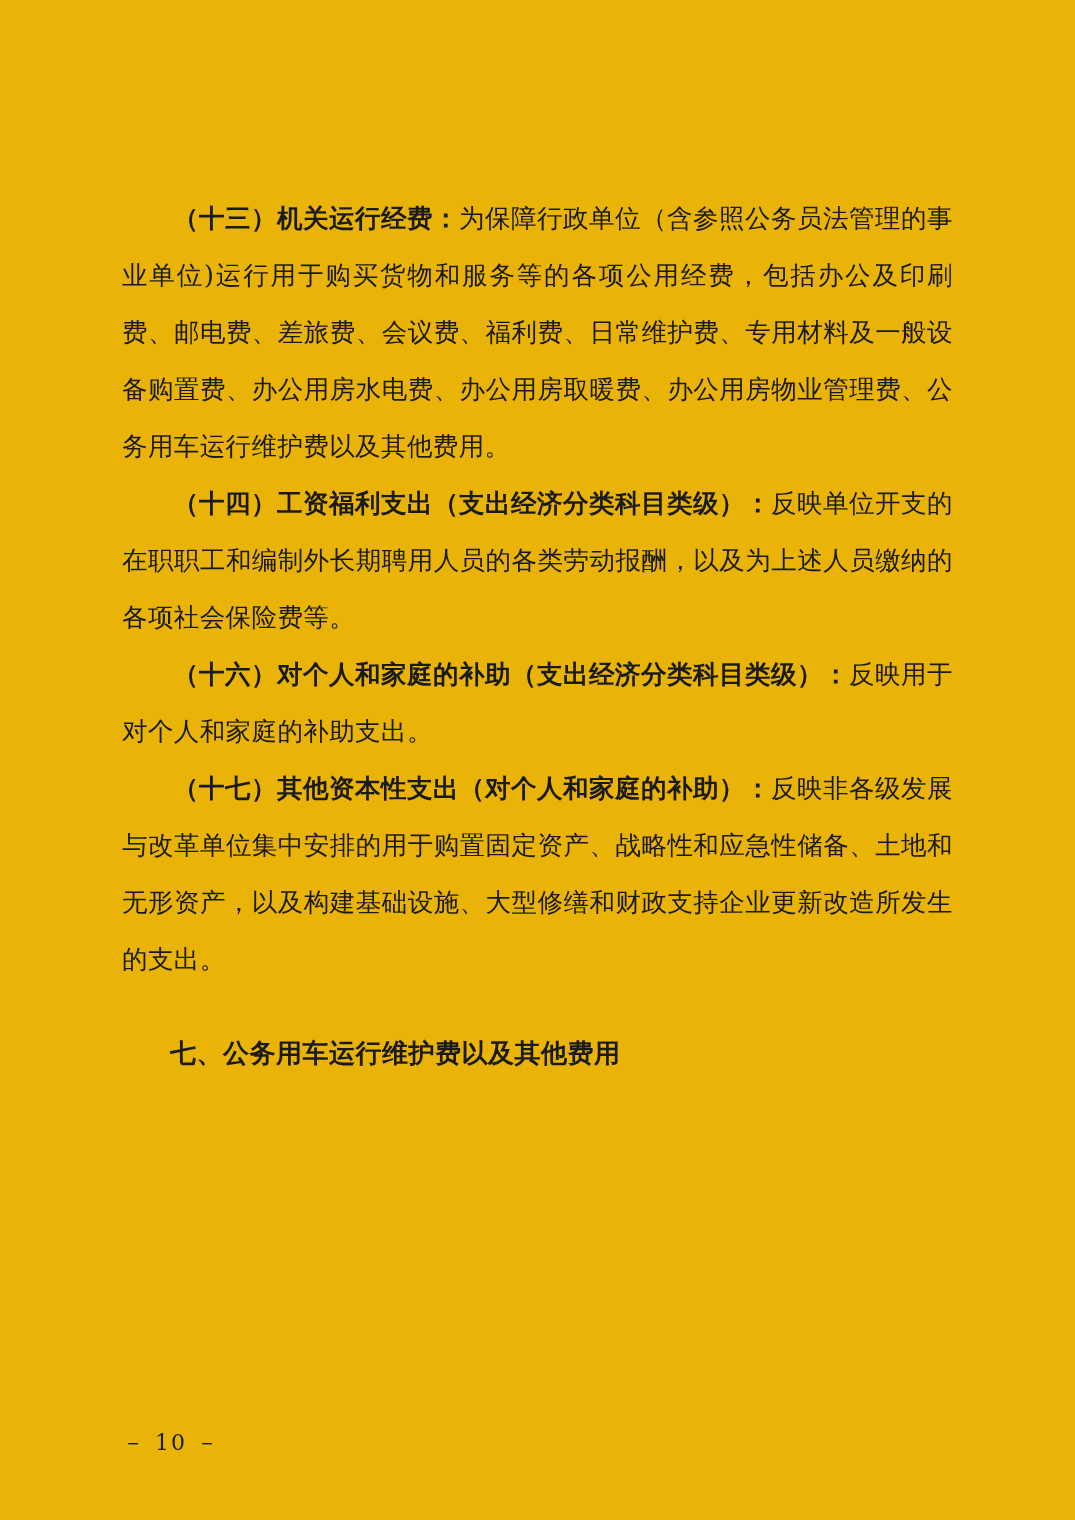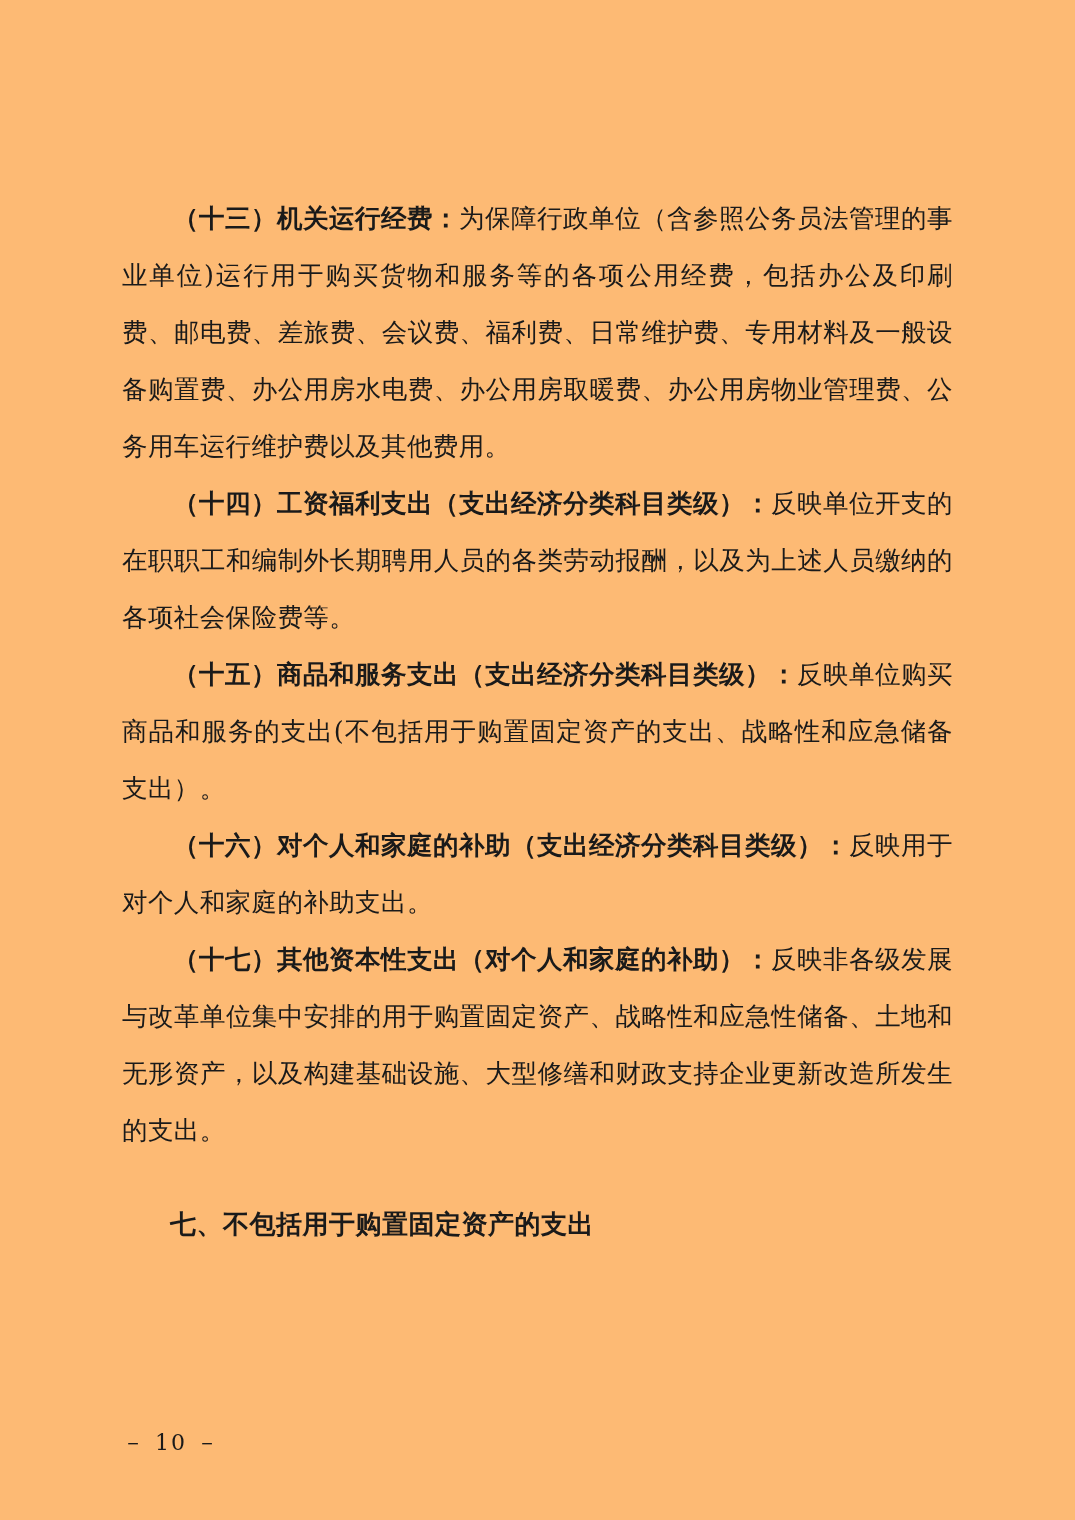--- a/index.html
+++ b/index.html
@@ -4,21 +4,21 @@
 <style>
   html, body {
     margin: 0;
     padding: 0;
     background: #ffffff;
   }
   .page {
     position: relative;
     width: 1075px;
     height: 1520px;
-    background: #fdba74;
+    background: #eab308;
     font-family: "DejaVu Serif", "Liberation Serif", serif;
     color: #1a1a1a;
     box-sizing: border-box;
     padding: 190px 122px 0 122px;
     overflow: hidden;
   }
   .body-text {
     font-size: 25.5px;
     line-height: 57px;
     text-align: justify;
@@ -69,32 +69,29 @@
   <div class="body-text">
 
     <p class="para">
       <span class="lead">（十三）机关运行经费：</span><span>为保障行政单位（含参照公务员法管理的事业单位)运行用于购买货物和服务等的各项公用经费，包括办公及印刷费、邮电费、差旅费、会议费、福利费、日常维护费、专用材料及一般设备购置费、办公用房水电费、办公用房取暖费、办公用房物业管理费、公务用车运行维护费以及其他费用。</span>
     </p>
 
     <p class="para">
       <span class="lead">（十四）工资福利支出（支出经济分类科目类级）：</span><span>反映单位开支的在职职工和编制外长期聘用人员的各类劳动报酬，以及为上述人员缴纳的各项社会保险费等。</span>
     </p>
 
-    <p class="para">
-      <span class="lead">（十五）商品和服务支出（支出经济分类科目类级）：</span><span>反映单位购买商品和服务的支出(不包括用于购置固定资产的支出、战略性和应急储备支出）。</span>
-    </p>
 
     <p class="para">
       <span class="lead">（十六）对个人和家庭的补助（支出经济分类科目类级）：</span><span>反映用于对个人和家庭的补助支出。</span>
     </p>
 
     <p class="para">
       <span class="lead">（十七）其他资本性支出（对个人和家庭的补助）：</span><span>反映非各级发展与改革单位集中安排的用于购置固定资产、战略性和应急性储备、土地和无形资产，以及构建基础设施、大型修缮和财政支持企业更新改造所发生的支出。</span>
     </p>
 
   </div>
 
-  <h2 class="section-heading">七、不包括用于购置固定资产的支出</h2>
+  <h2 class="section-heading">七、公务用车运行维护费以及其他费用</h2>
 
 
   <div class="page-number">－ 10 －</div>
 
 </div>
 
 </body></html>

